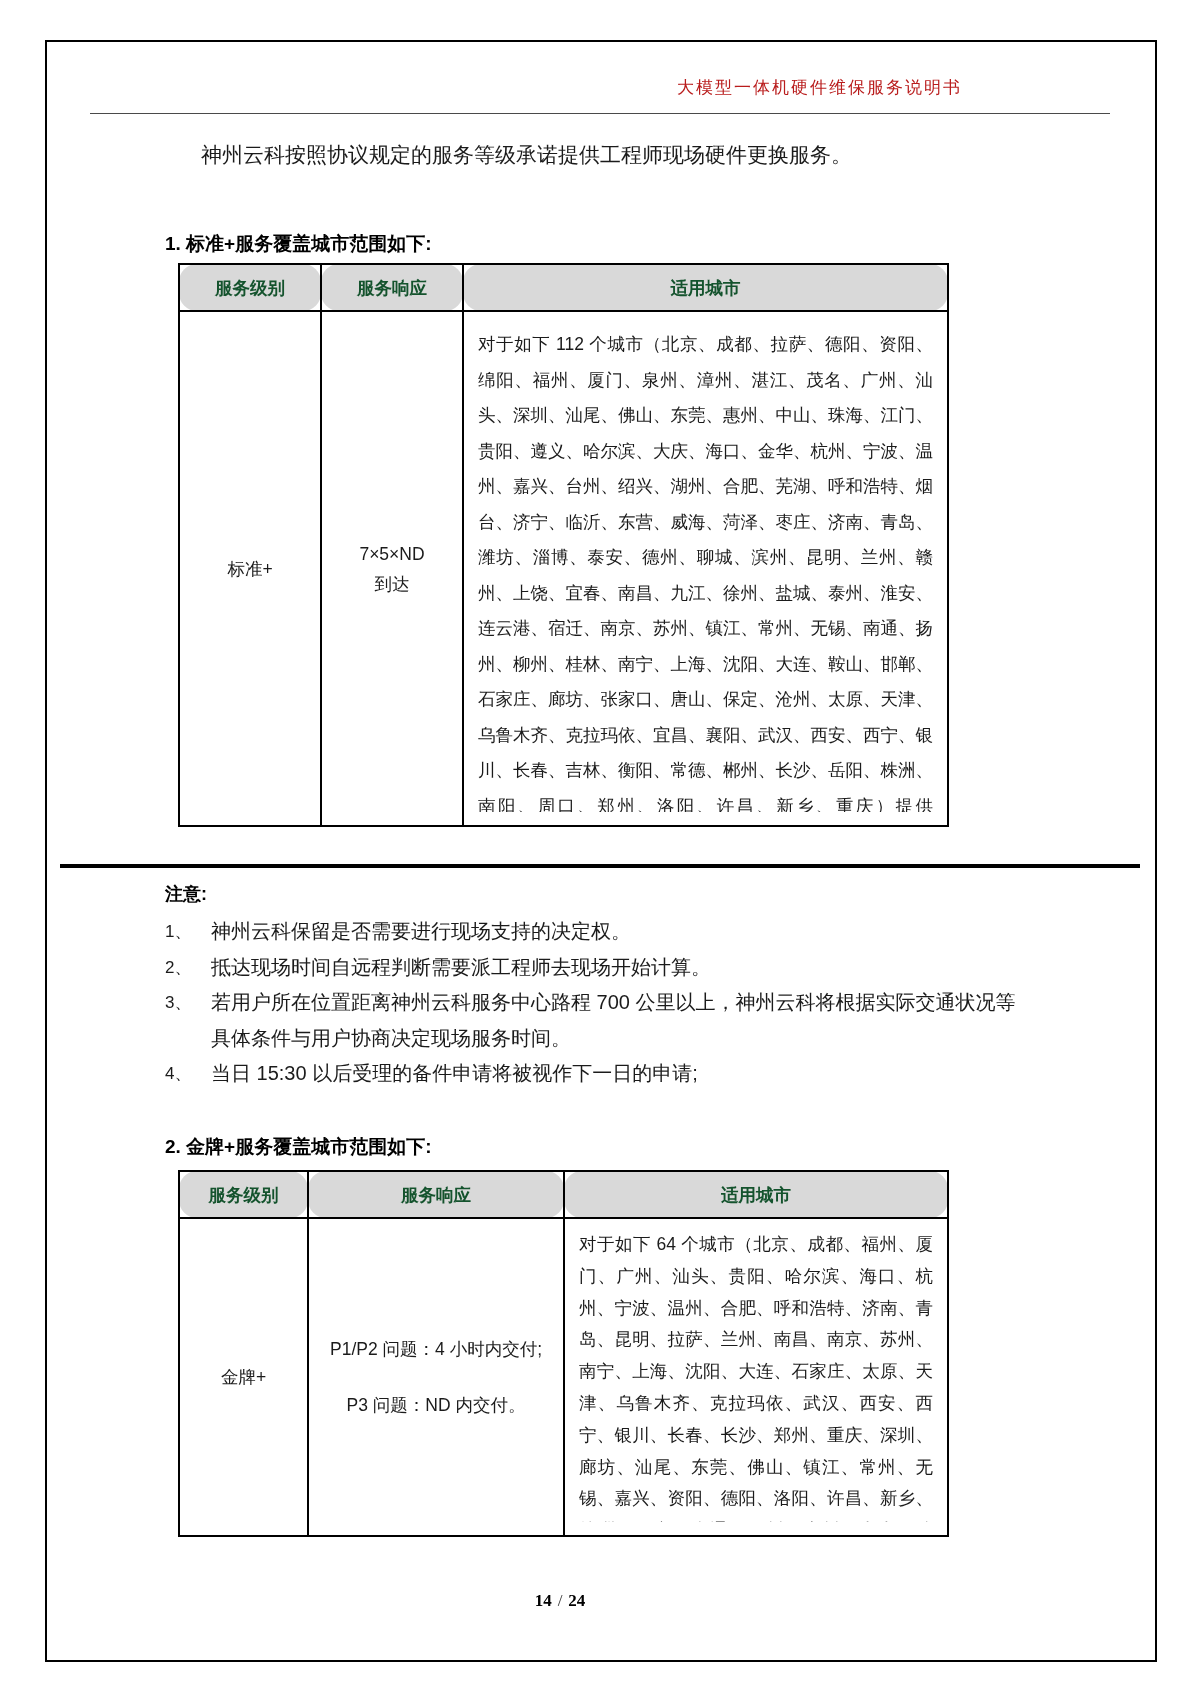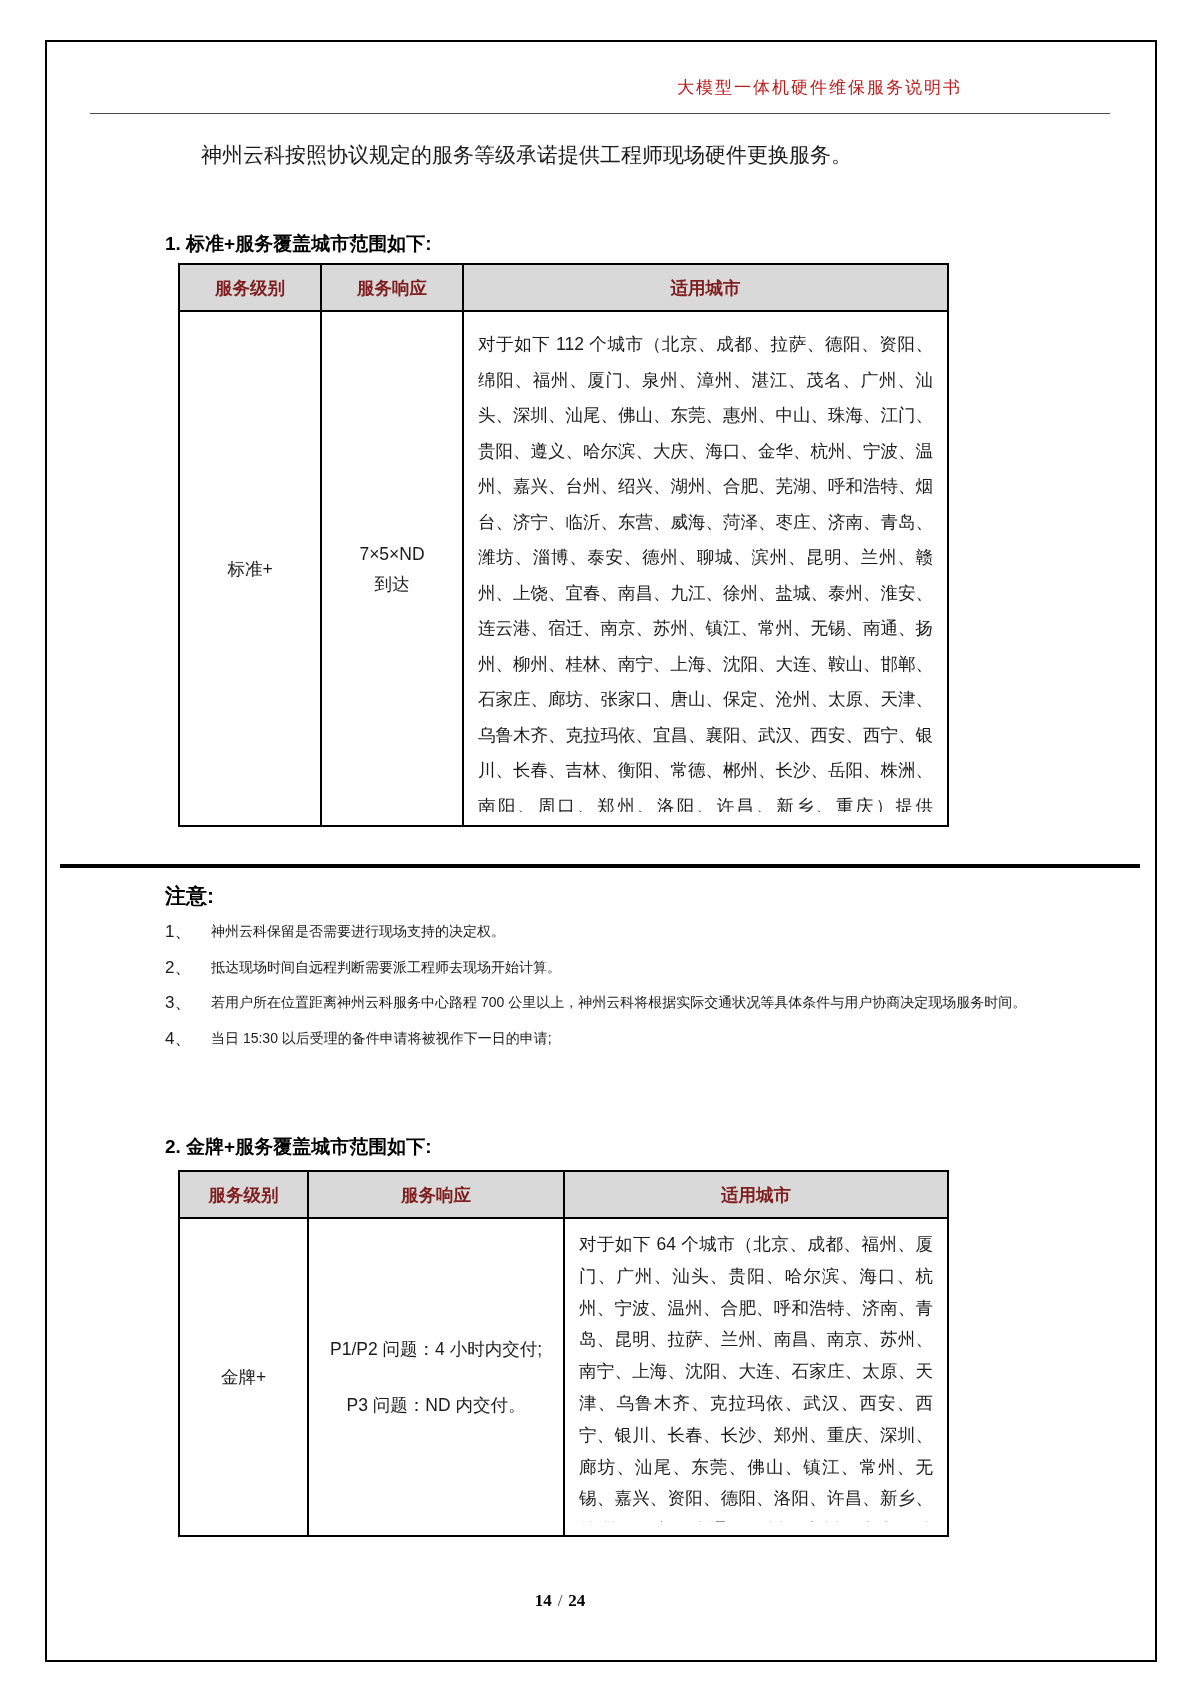--- a/index.html
+++ b/index.html
@@ -37,21 +37,21 @@
   
   table.svc-table {
     position:absolute; left:178px; border-collapse:collapse;
     table-layout:fixed; width:769px; background:#fff;
   }
   table.t1 { top:263px; }
   table.t2 { top:1170px; }
   .svc-table th, .svc-table td { border:2px solid #000; }
   .svc-table th {
     background:#d9d9d9; height:47px; font-size:17.5px; font-weight:bold;
-    text-align:center; vertical-align:middle; color:#7f1d1d;
+    text-align:center; vertical-align:middle; color:#14532d;border-radius:18px;
   }
   .svc-table td { vertical-align:middle; font-size:17.5px; }
   td.cell-center { text-align:center; }
   .t1 td { height:515px; }
   .t2 td { height:318px; }
   td.cities-cell { vertical-align:top; }
   .cities-text {
     padding:15px 14px 0 14px; line-height:35.5px; text-align:justify;
     overflow:hidden;
   }
@@ -60,26 +60,26 @@
   .resp-line { line-height:30px; }
   .resp-gap { height:26px; }
   
   .thick-rule {
     position:absolute; top:864px; left:60px; width:1080px; height:4px;
     background:#000;
   }
   
   .notes-label {
     position:absolute; top:882px; left:165px;
-    font-size:21px; font-weight:bold; color:#000;
+    font-size:18px; font-weight:bold; color:#000;
   }
   .notes-list { position:absolute; top:914px; left:165px; width:870px; }
   .note-item { display:flex; align-items:flex-start; }
   .note-num { width:46px; flex:0 0 46px; font-size:17px; line-height:35.5px; }
-  .note-text { flex:1; font-size:14px; line-height:35.5px; }
+  .note-text { flex:1; font-size:20px; line-height:35.5px; }
   
   .doc-footer {
     position:absolute; top:1591px; left:0; width:1120px; text-align:center;
     font-family:"Liberation Serif", serif; font-size:17px; font-weight:bold; color:#000;
   }
   .doc-footer .sep { font-weight:normal; padding:0 6px; color:#333; }
 </style>
 </head>
 <body>
 

